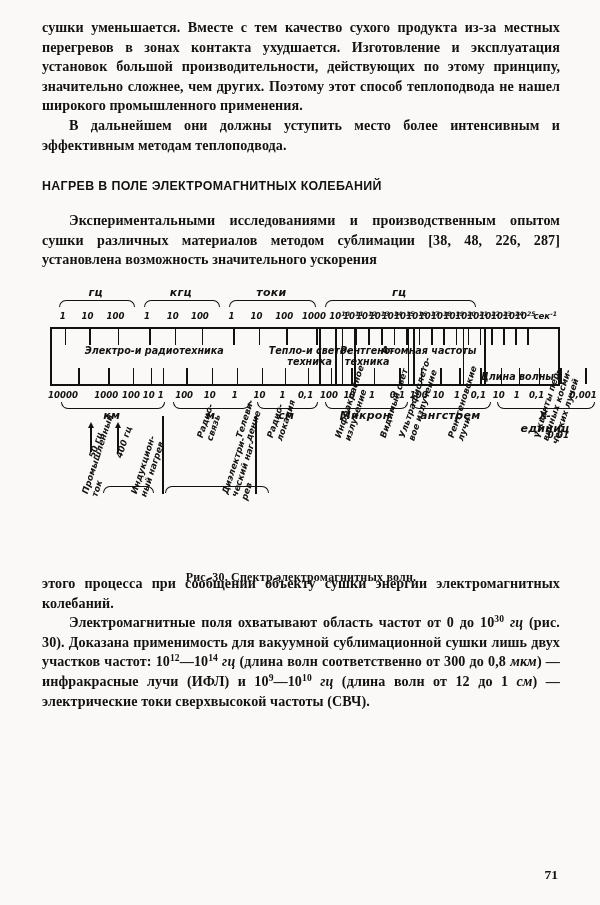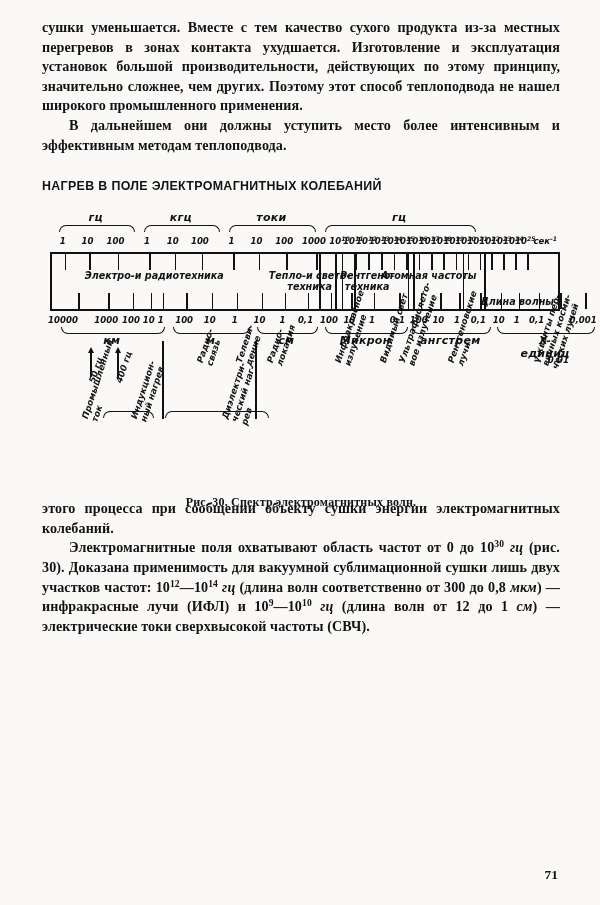--- a/index.html
+++ b/index.html
@@ -111,20 +111,21 @@
 </head>
 <body>
 
 <div class="page">
 
   <p class="body">сушки уменьшается. Вместе с тем качество сухого продукта из-за местных перегревов в зонах контакта ухудшается. Изготовление и эксплуатация установок большой производительности, действующих по этому принципу, значительно сложнее, чем других. Поэтому этот способ теплоподвода не нашел широкого промышленного применения.</p>
   <p class="body indent">В дальнейшем они должны уступить место более интенсивным и эффективным методам теплоподвода.</p>
 
   <div class="heading">НАГРЕВ В ПОЛЕ ЭЛЕКТРОМАГНИТНЫХ КОЛЕБАНИЙ</div>
 
+  <p class="body indent">Экспериментальными исследованиями и производственным опытом сушки различных материалов методом сублимации [38, 48, 226, 287] установлена возможность значительного ускорения</p>
 
   <div class="figure">
     <div class="fig-inner" id="figInner">
 
       <div id="topGroups">
           <div class="brace-top" style="left: 8.517px; top: 14px; width: 74.5238px;"></div>
           <div class="grpname" style="left: 45.7789px; top: 0px;">гц</div>
           <div class="brace-top" style="left: 93.687px; top: 14px; width: 74.5237px;"></div>
           <div class="grpname" style="left: 130.949px; top: 0px;">кгц</div>
           <div class="brace-top" style="left: 178.857px; top: 14px; width: 85.17px;"></div>

